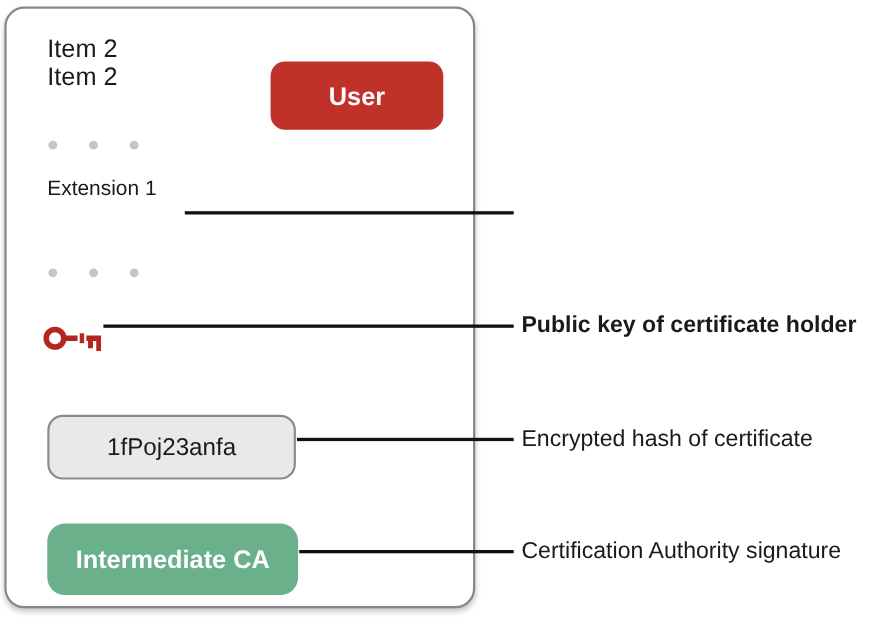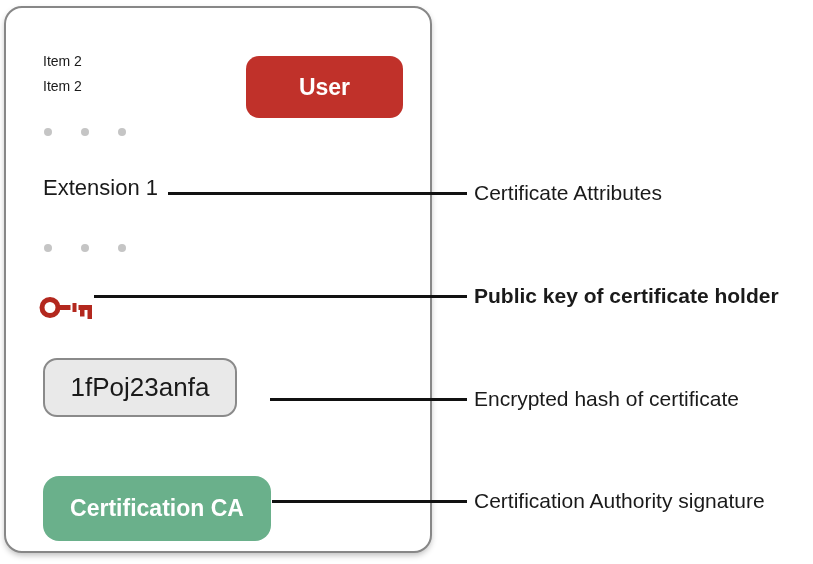--- a/index.html
+++ b/index.html
@@ -32,28 +32,28 @@
     width: 428px; height: 547px;
     background: #ffffff;
     border: 2.5px solid var(--card-border);
     border-radius: 18px;
     box-shadow: 0 3px 6px -1px rgba(0,0,0,0.28);
     z-index: 1;
   }
 
   .item-block {
     position: absolute;
-    left: 37px; top: 41px;
-    font-size: 14px;
+    left: 37px; top: 24px;
+    font-size: 23px;
     line-height: 25px;
   }
   .ext-block {
     position: absolute;
-    left: 37px; top: 166px;
-    font-size: 22px;
+    left: 37px; top: 150px;
+    font-size: 19px;
     line-height: 28px;
   }
 
   .badge {
     position: absolute;
     display: flex;
     align-items: center;
     justify-content: center;
     color: #ffffff;
     font-weight: bold;
@@ -88,29 +88,29 @@
 
   .key-icon {
     position: absolute;
     left: 33px; top: 288px;
     width: 53px; height: 25px;
     color: var(--key-red);
   }
 
   .hash-box {
     position: absolute;
-    left: 37px; top: 350px;
-    width: 194px; height: 59px;
+    left: 37px; top: 369px;
+    width: 226px; height: 59px;
     background: var(--hash-fill);
     border: 2px solid var(--hash-border);
     border-radius: 14px;
     display: flex;
     align-items: center;
     justify-content: center;
-    font-size: 26px;
+    font-size: 22px;
     color: var(--text-color);
   }
 
   
   .connector {
     position: absolute;
     height: 3px;
     background: var(--line-color);
     z-index: 2;
   }
@@ -165,27 +165,26 @@
 
     <svg class="key-icon" viewBox="0 0 53 25" xmlns="http://www.w3.org/2000/svg" aria-hidden="true">
       <circle cx="11" cy="11.5" r="8" fill="none" stroke="currentColor" stroke-width="5"></circle>
       <rect x="19" y="9" width="12.5" height="5" fill="currentColor"></rect>
       <rect x="33.5" y="7" width="4" height="9" fill="currentColor"></rect>
       <path d="M39.5 9 H53 V23 H48.5 V14 H45.5 V20.5 H41 V14 H39.5 Z" fill="currentColor"></path>
     </svg>
 
     <div class="hash-box">1fPoj23anfa</div>
 
-    <div class="badge badge-ca">Certification CA</div>
+    <div class="badge badge-ca">Intermediate CA</div>
 
   </div>
 
   <div class="connector c1"></div>
   <div class="connector c2"></div>
   <div class="connector c3"></div>
   <div class="connector c4"></div>
 
-  <div class="callout-label l1">Certificate Attributes</div>
   <div class="callout-label l2">Public key of certificate holder</div>
   <div class="callout-label l3">Encrypted hash of certificate</div>
   <div class="callout-label l4">Certification Authority signature</div>
 
 </div>
 
 </body></html>

